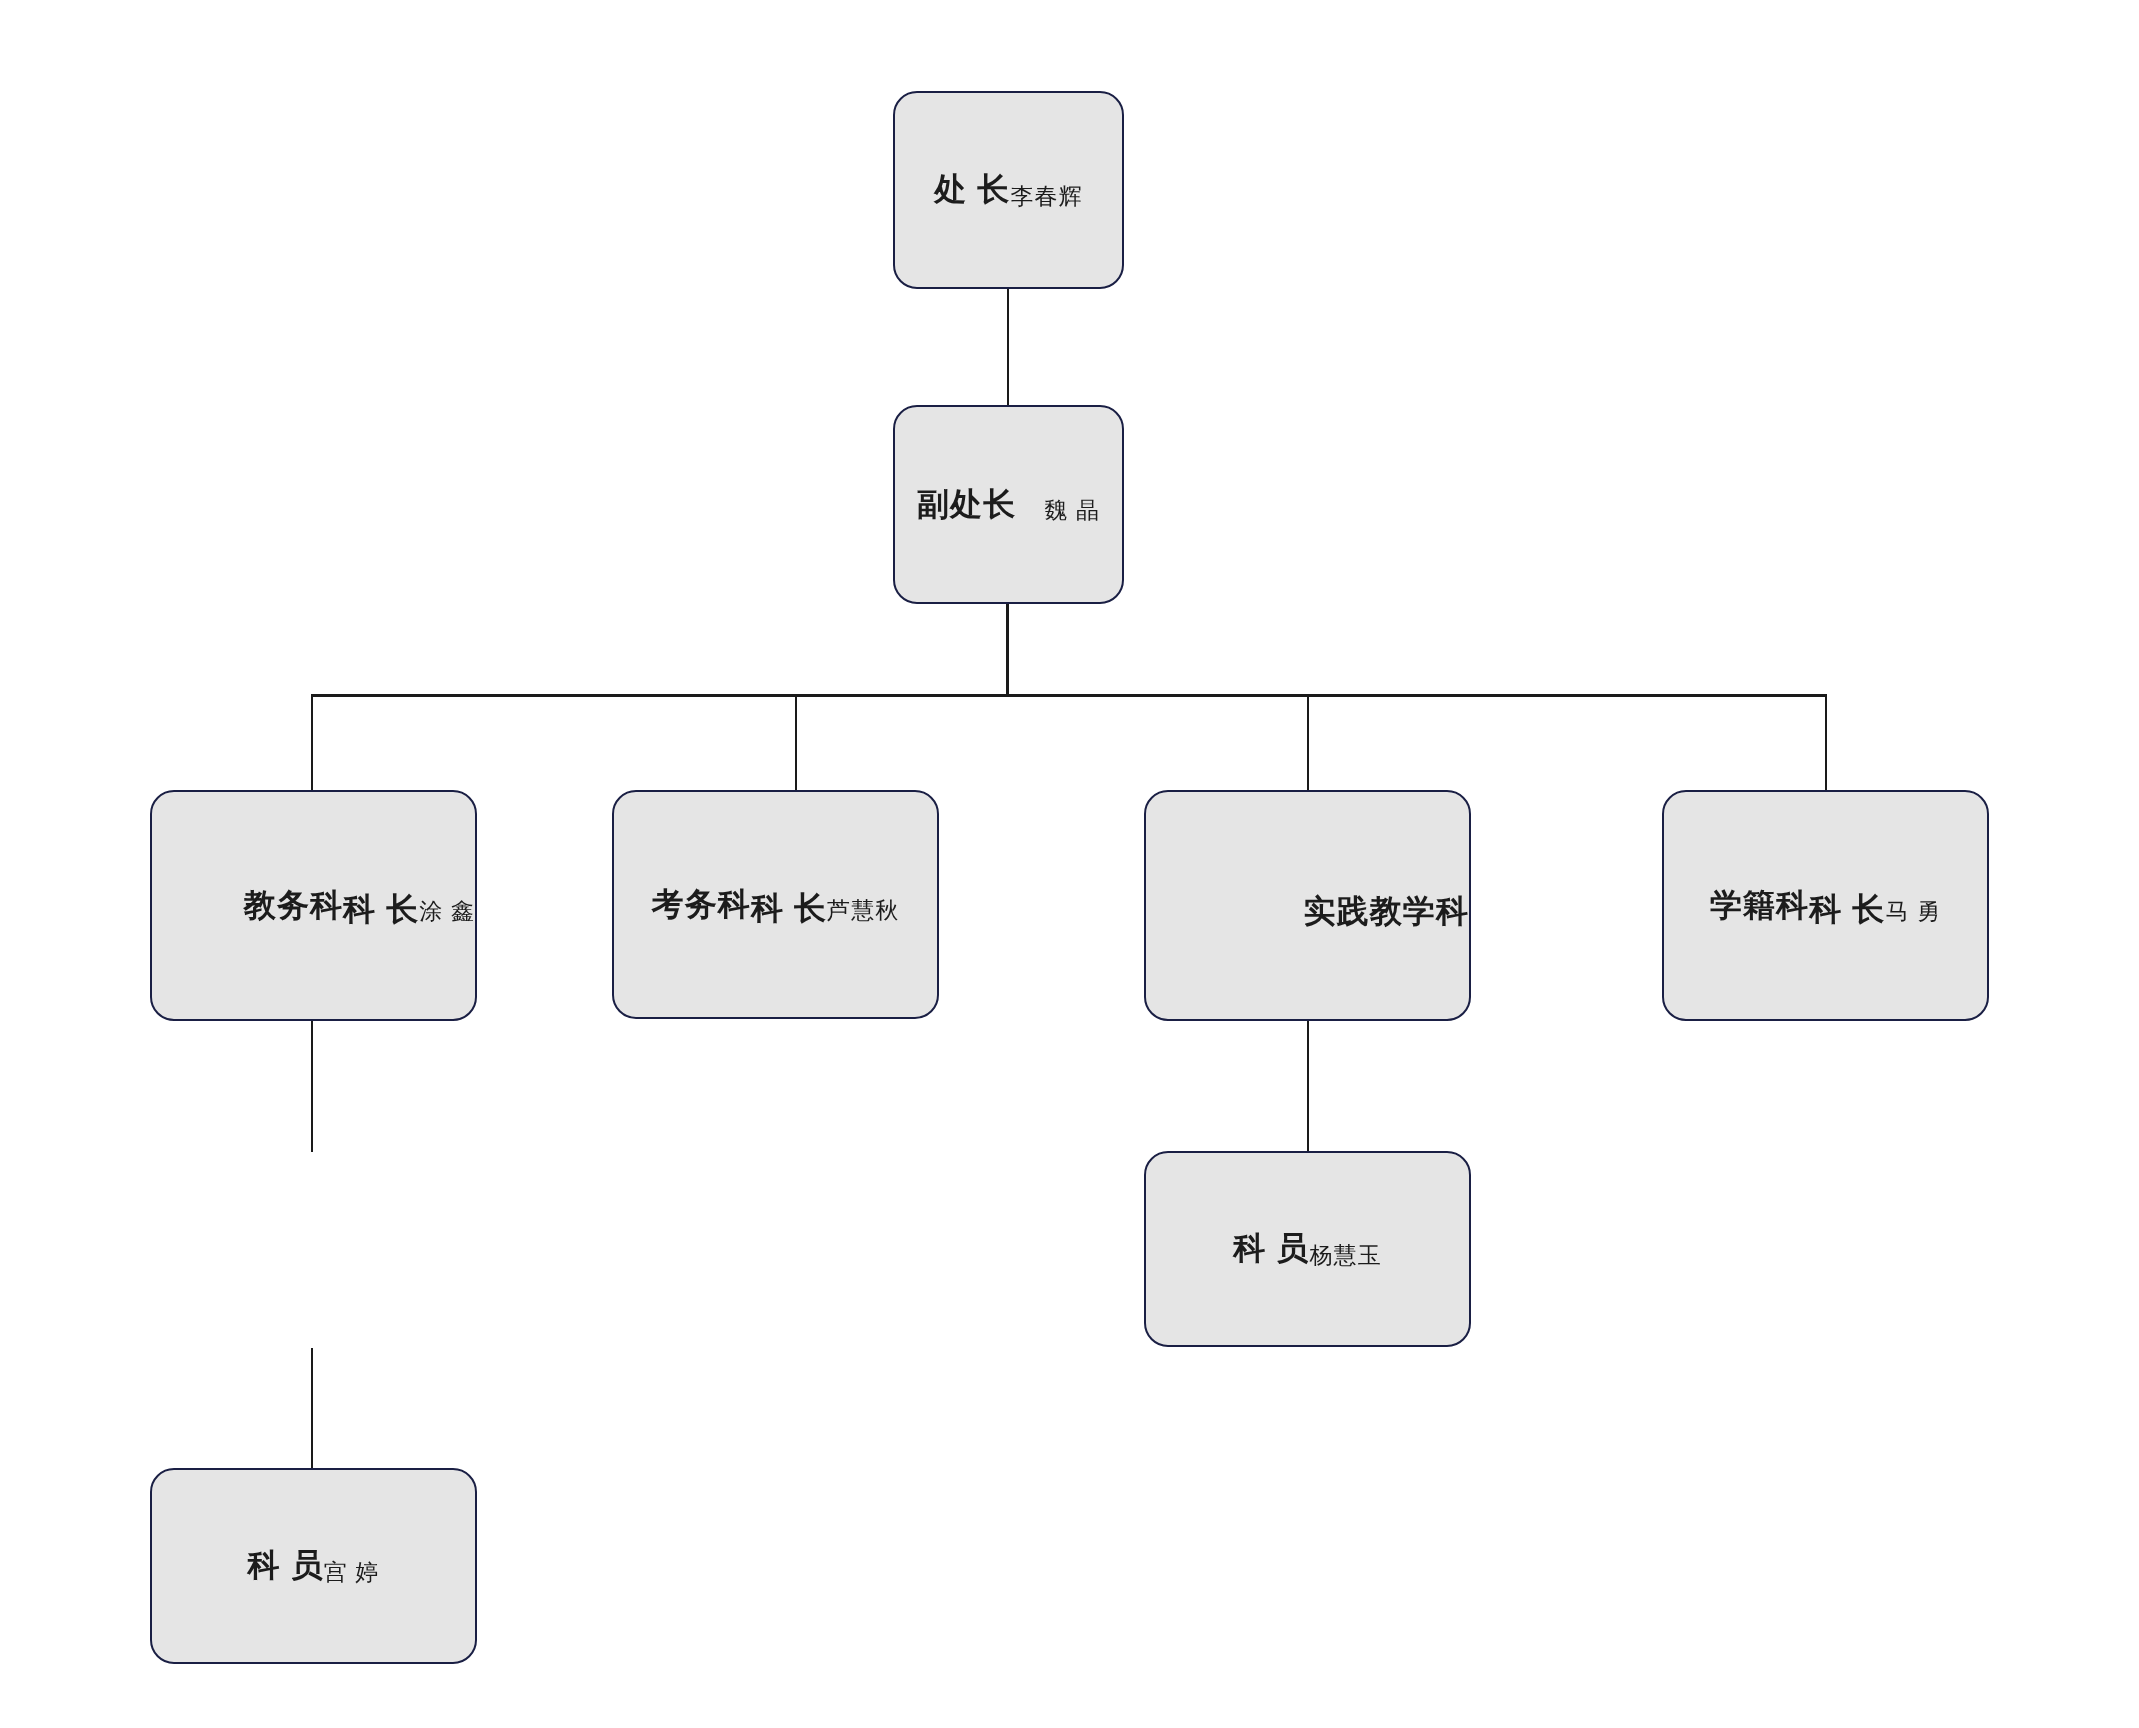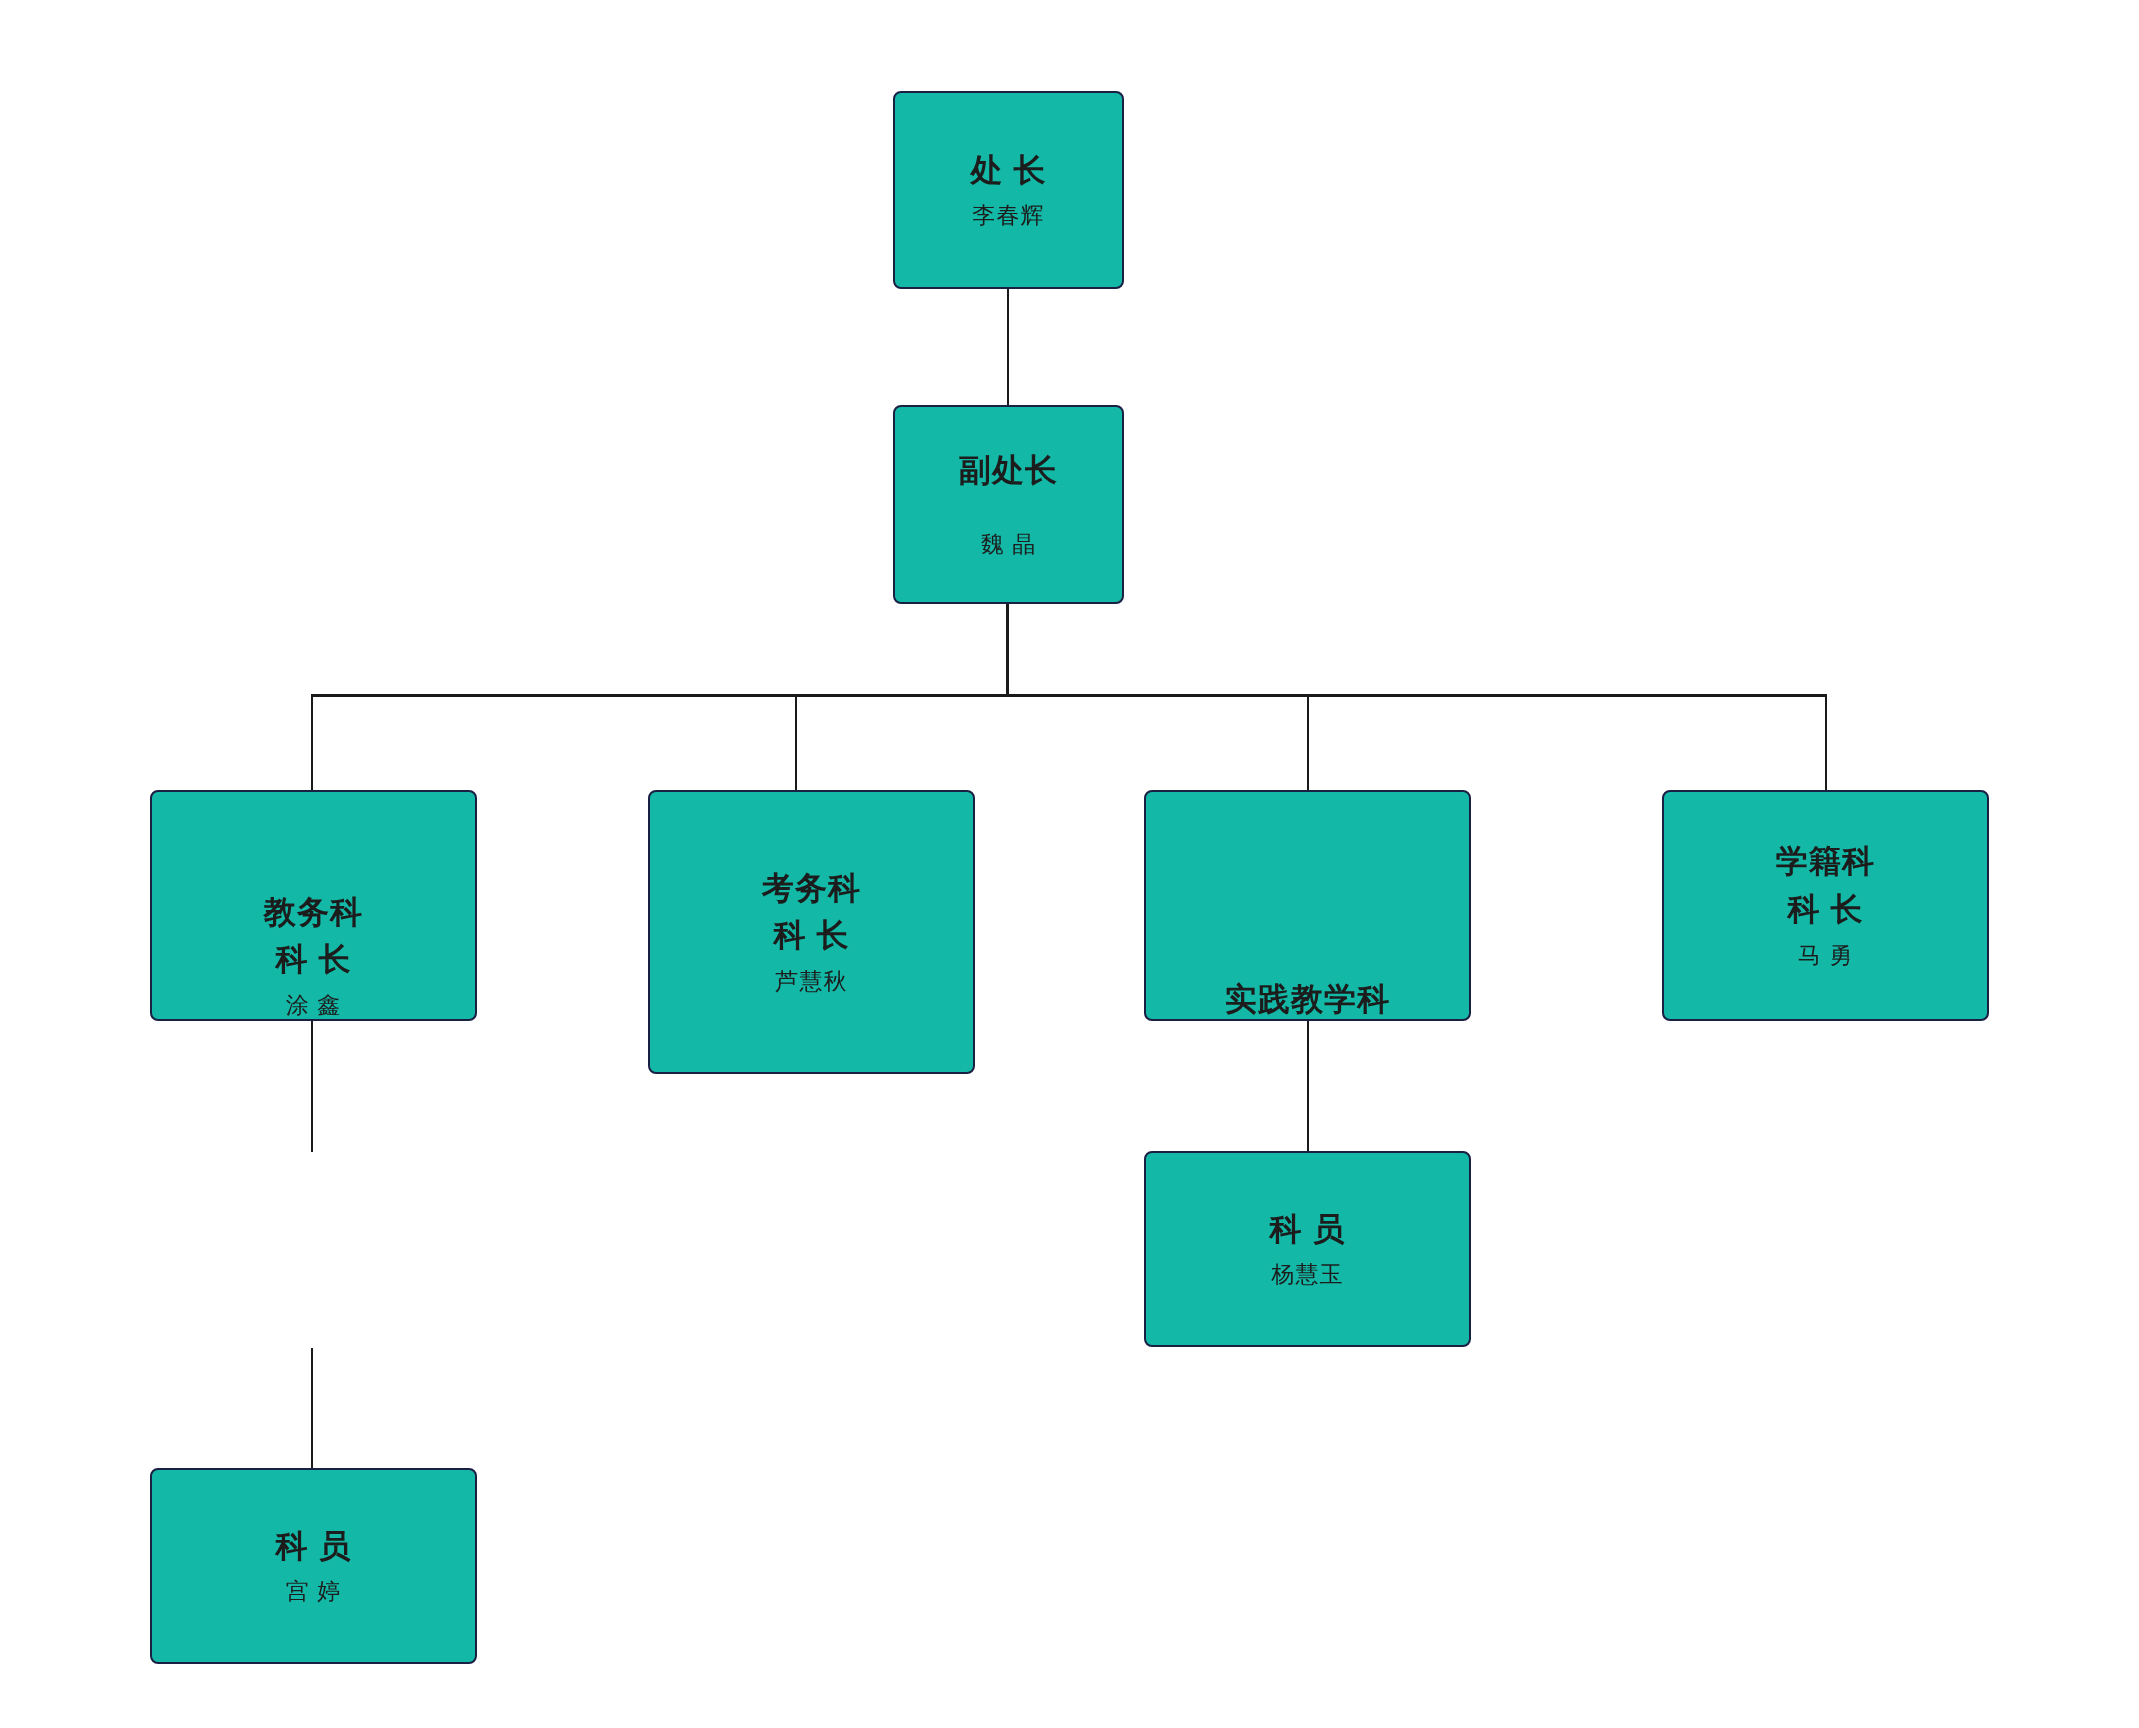--- a/index.html
+++ b/index.html
@@ -15,25 +15,25 @@
     width: 2140px;
     height: 1729px;
     background: #ffffff;
     overflow: hidden;
   }
 
   
   .node {
     position: absolute;
     box-sizing: border-box;
-    background: #14b8a6;
+    background: #e5e5e5;
     border: 2.6px solid #1a1f44;
-    border-radius: 8px;
+    border-radius: 24px;
     display: flex;
-    flex-direction: column;
+    flex-direction: row;
     align-items: center;
     justify-content: center;
     text-align: center;
     z-index: 3;
   }
   .node.top-align {
     justify-content: flex-end;
     padding-top: 12px;
   }
   .node .line {
@@ -98,21 +98,21 @@
     <span class="line title">副处长</span>
     <span class="line name">魏 晶</span>
   </div>
 
   <div class="node" style="left:150px; top:790px; width:327px; height:231px;justify-content:flex-end;">
     <span class="line title">教务科</span>
     <span class="line title">科 长</span>
     <span class="line name">涂 鑫</span>
   </div>
 
-  <div class="node" style="left:648px; top:790px; width:327px; height:284px;">
+  <div class="node" style="left:612px; top:790px; width:327px; height:229px;">
     <span class="line title">考务科</span>
     <span class="line title">科 长</span>
     <span class="line name">芦慧秋</span>
   </div>
 
   <div class="node top-align" style="left:1144px; top:790px; width:327px; height:231px;">
     <span class="line title">实践教学科</span>
   </div>
 
   <div class="node" style="left:1662px; top:790px; width:327px; height:231px;">

